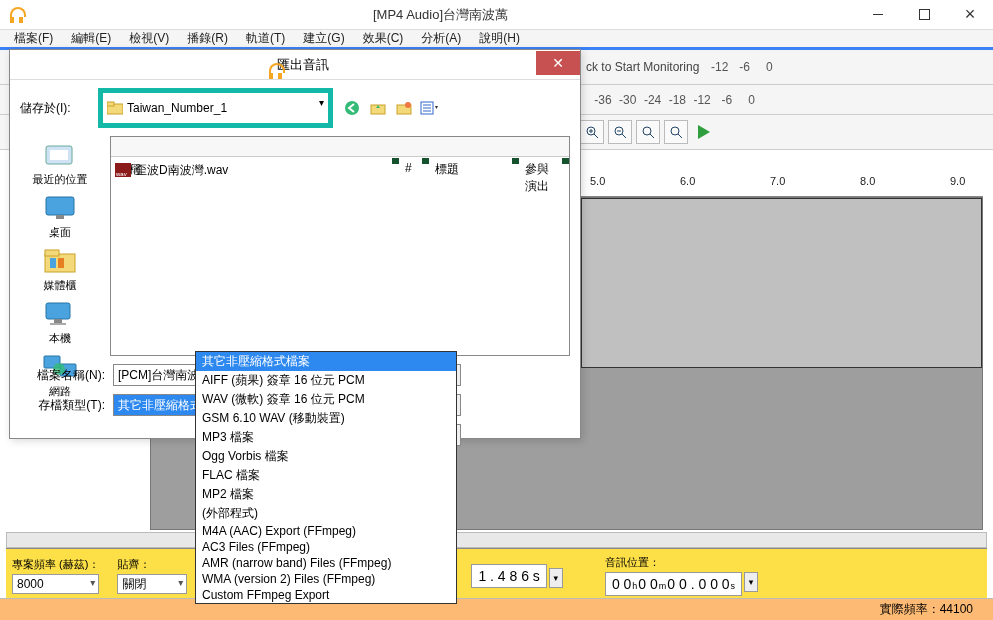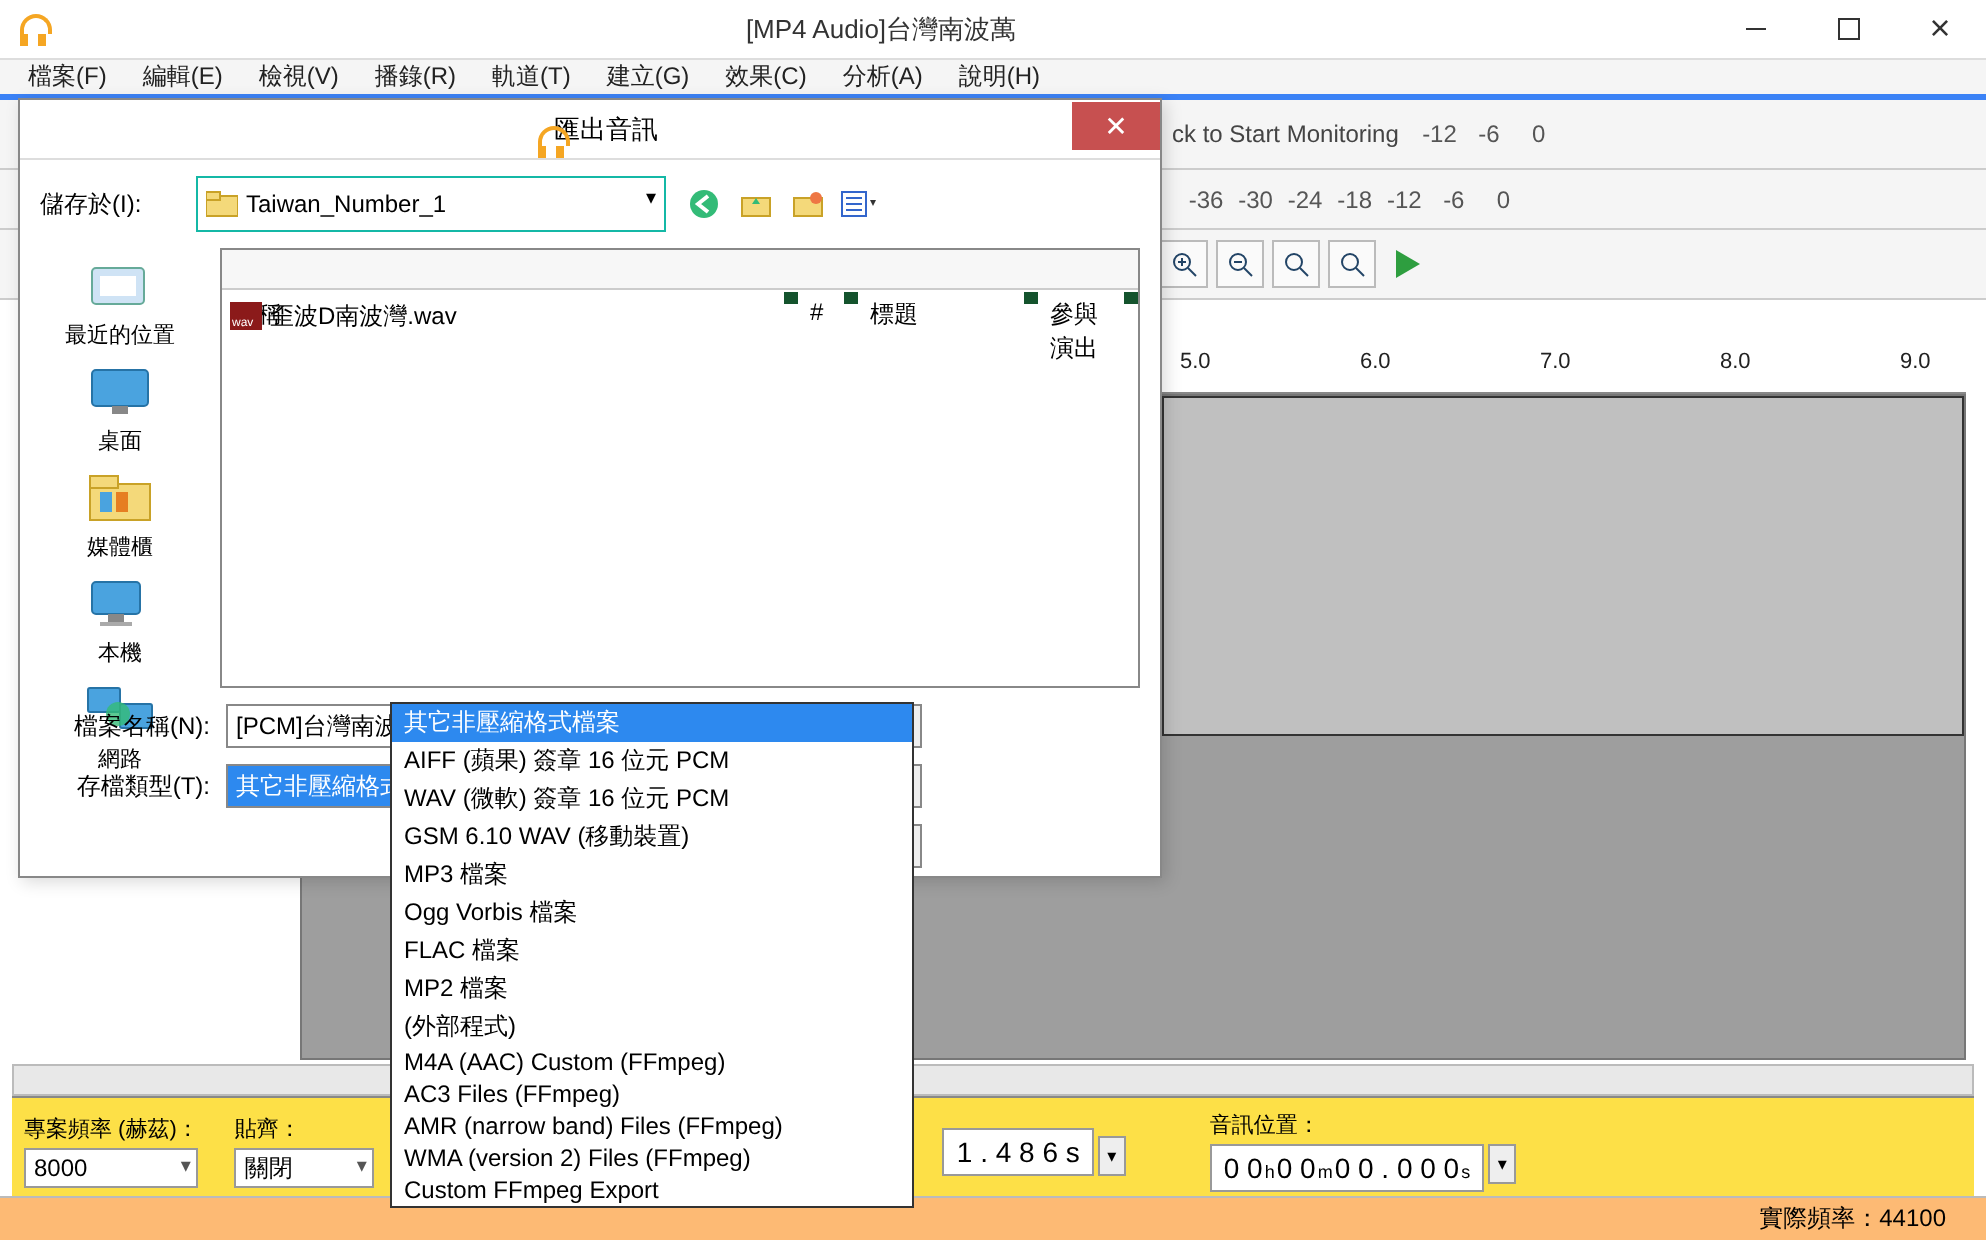--- a/index.html
+++ b/index.html
@@ -53,21 +53,21 @@
 
 
 .dialog { position: absolute; top: 49px; left: 9px; width: 572px; height: 390px; background: #fff; border: 1px solid #888; box-shadow: 2px 2px 8px rgba(0,0,0,0.15); z-index: 100; }
 .dialog-titlebar { height: 30px; background: #fff; border-bottom: 1px solid #ddd; display: flex; align-items: center; justify-content: center; position:relative;}
 .dialog-icon { position:absolute; left:8px; top:6px;}
 .dialog-title { font-size: 13px; }
 .dialog-close { position:absolute; right:0; top:1px; width:44px; height:24px; background:#c75050; color:#fff; display:flex; align-items:center; justify-content:center; font-size:14px;}
 .dialog-body { padding: 8px 10px; }
 .save-row { display:flex; align-items:center; gap:8px; margin-bottom:8px;}
 .save-label{ width:70px; text-align:left;}
-.folder-combo{ flex:0 0 235px; height:28px; border:1px solid #14b8a6; background:#fff; display:flex; align-items:center; padding:0 18px 0 4px; position:relative;}
+.folder-combo{ flex:0 0 235px; height:40px; border:5px solid #14b8a6; background:#fff; display:flex; align-items:center; padding:0 18px 0 4px; position:relative;}
 .folder-combo::after{content:"▾"; position:absolute; right:4px; top:4px; font-size:10px;}
 .folder-icon{width:16px;height:14px;display:inline-block;margin-right:4px;}
 .nav-icons{display:flex;gap:4px;}
 .nav-ico{width:22px;height:22px;border:1px solid transparent;display:flex;align-items:center;justify-content:center;font-size:14px;}
 
 
 .dialog-columns { display:flex; gap:10px; height:220px;}
 .places { width:80px; display:flex; flex-direction:column; align-items:center; gap:6px; padding-top:4px;}
 .place{display:flex;flex-direction:column;align-items:center;gap:2px; width:70px;}
 .place-icon{width:36px;height:30px;}
@@ -390,18 +390,18 @@
 <div class="type-dropdown">
   <div class="type-option selected">其它非壓縮格式檔案</div>
   <div class="type-option">AIFF (蘋果) 簽章 16 位元 PCM</div>
   <div class="type-option">WAV (微軟) 簽章 16 位元 PCM</div>
   <div class="type-option">GSM 6.10 WAV (移動裝置)</div>
   <div class="type-option">MP3 檔案</div>
   <div class="type-option">Ogg Vorbis 檔案</div>
   <div class="type-option">FLAC 檔案</div>
   <div class="type-option">MP2 檔案</div>
   <div class="type-option">(外部程式)</div>
-  <div class="type-option">M4A (AAC) Custom (FFmpeg)</div>
+  <div class="type-option">M4A (AAC) Export (FFmpeg)</div>
   <div class="type-option">AC3 Files (FFmpeg)</div>
   <div class="type-option">AMR (narrow band) Files (FFmpeg)</div>
   <div class="type-option">WMA (version 2) Files (FFmpeg)</div>
   <div class="type-option">Custom FFmpeg Export</div>
 </div>
 
 </body></html>

